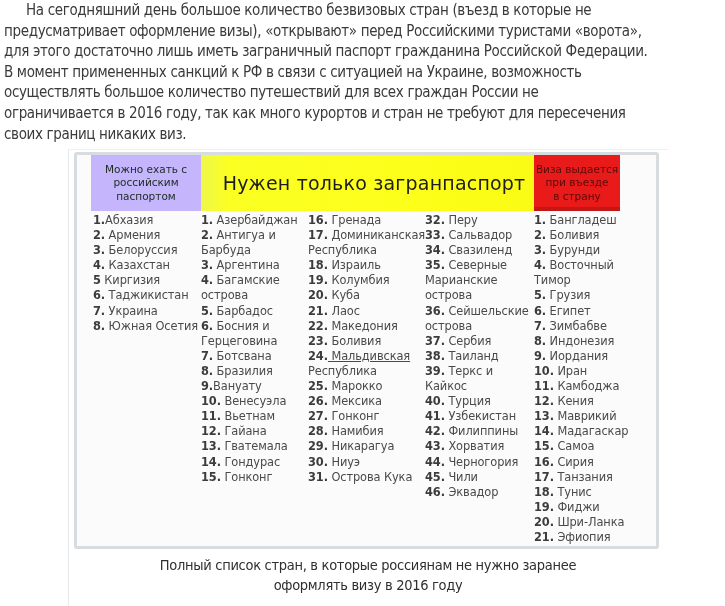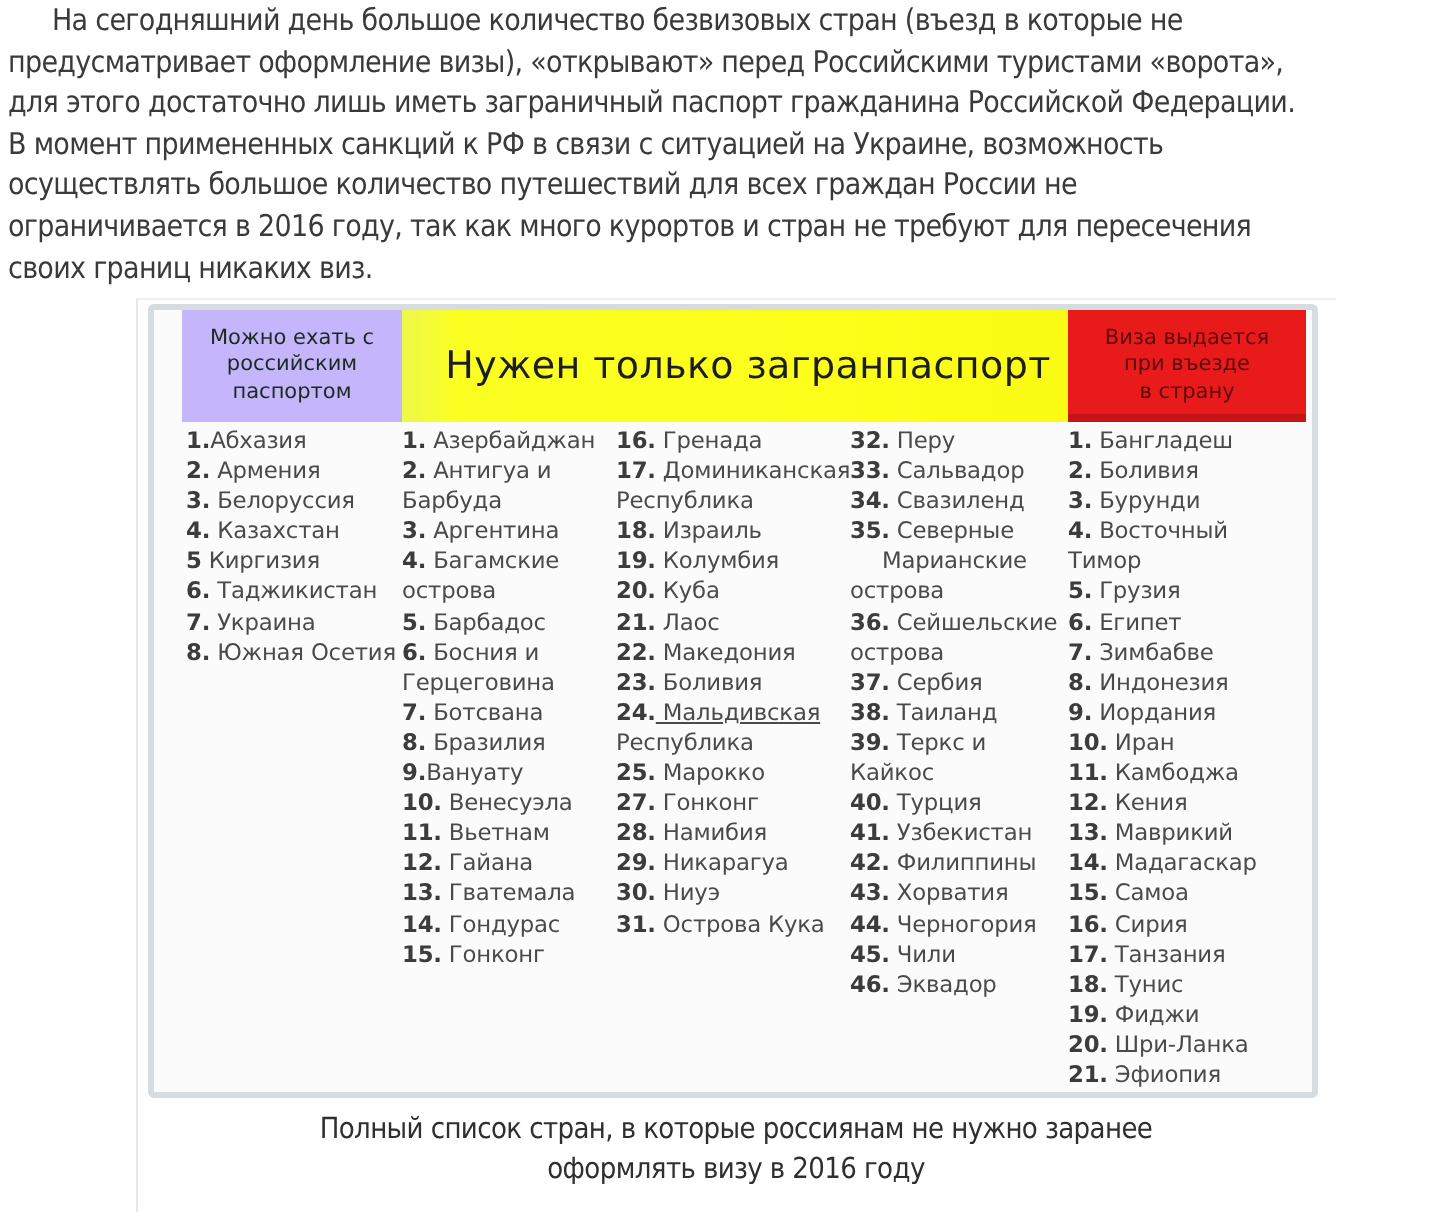--- a/index.html
+++ b/index.html
@@ -24,21 +24,21 @@
     }
     .imgbox {
       position: absolute; left: 74px; top: 152px; width: 585px; height: 397px;
       background: #fbfbfc;
       border: 3px solid #d6dcdf; border-radius: 3px;
       box-sizing: border-box; overflow: hidden;
     }
     .hdr { position: absolute; top: 0px; height: 56px; box-sizing: border-box; display: flex; align-items: center; justify-content: center; text-align: center; }
     .hdr.green { left: 14px; width: 110px; background: #c4b5fd; color: #1b2a1d; font-size: 10.5px; line-height: 13.5px; }
     .hdr.yellow { left: 124px; width: 346px; background: linear-gradient(90deg, #eef84a 0%, #fbff22 8%, #fdff1a 60%, #f9fb14 100%); color: #1d1d1d; font-size: 19px; letter-spacing: 0.2px; }
-    .hdr.red { left: 457px; width: 119px; background: #e81a1a; color: #5b0a0a; font-size: 10.5px; line-height: 13.5px; box-shadow: inset 0 -4px 0 #c51515; }
+    .hdr.red { left: 457px; width: 86px; background: #e81a1a; color: #5b0a0a; font-size: 10.5px; line-height: 13.5px; box-shadow: inset 0 -4px 0 #c51515; }
     .col { position: absolute; top: 58px; font-family: "DejaVu Sans", sans-serif; font-size: 11.4px; line-height: 15.1px; color: #4a4a4a; white-space: nowrap; letter-spacing: -0.1px; }
     .col .num { font-weight: bold; color: #3c3c3c; }
     .col .line { height: 15.1px; }
     .c1 { left: 16px; }
     .c2 { left: 124px; }
     .c3 { left: 231px; }
     .c4 { left: 348px; }
     .c5 { left: 457px; }
     .caption {
       position: absolute; left: 68px; top: 555px; width: 600px;
@@ -116,32 +116,33 @@
       <div class="line"><span class="num"></span><span style="white-space: pre;">Республика</span></div>
       <div class="line"><span class="num">18.</span><span style="white-space: pre;"> Израиль</span></div>
       <div class="line"><span class="num">19.</span><span style="white-space: pre;"> Колумбия</span></div>
       <div class="line"><span class="num">20.</span><span style="white-space: pre;"> Куба</span></div>
       <div class="line"><span class="num">21.</span><span style="white-space: pre;"> Лаос</span></div>
       <div class="line"><span class="num">22.</span><span style="white-space: pre;"> Македония</span></div>
       <div class="line"><span class="num">23.</span><span style="white-space: pre;"> Боливия</span></div>
       <div class="line"><span class="num">24.</span><span style="white-space: pre; text-decoration: underline;"> Мальдивская</span></div>
       <div class="line"><span class="num"></span><span style="white-space: pre;">Республика</span></div>
       <div class="line"><span class="num">25.</span><span style="white-space: pre;"> Марокко</span></div>
+      <div class="line"><span class="num">26.</span><span style="white-space: pre;"> Мексика</span></div>
       <div class="line"><span class="num">27.</span><span style="white-space: pre;"> Гонконг</span></div>
       <div class="line"><span class="num">28.</span><span style="white-space: pre; margin-top: 32px;"> Намибия</span></div>
       <div class="line"><span class="num">29.</span><span style="white-space: pre;"> Никарагуа</span></div>
       <div class="line"><span class="num">30.</span><span style="white-space: pre;"> Ниуэ</span></div>
       <div class="line"><span class="num">31.</span><span style="white-space: pre;"> Острова Кука</span></div>
     </div>
   <div class="col c4">
       <div class="line"><span class="num">32.</span><span style="white-space: pre;"> Перу</span></div>
       <div class="line"><span class="num">33.</span><span style="white-space: pre;"> Сальвадор</span></div>
       <div class="line"><span class="num">34.</span><span style="white-space: pre;"> Свазиленд</span></div>
       <div class="line"><span class="num">35.</span><span style="white-space: pre;"> Северные</span></div>
-      <div class="line"><span class="num"></span><span style="white-space: pre; margin-left: 16px;">Марианские</span></div>
+      <div class="line"><span class="num"></span><span style="white-space: pre;">Марианские</span></div>
       <div class="line"><span class="num"></span><span style="white-space: pre;">острова</span></div>
       <div class="line"><span class="num">36.</span><span style="white-space: pre;"> Сейшельские</span></div>
       <div class="line"><span class="num"></span><span style="white-space: pre;">острова</span></div>
       <div class="line"><span class="num">37.</span><span style="white-space: pre;"> Сербия</span></div>
       <div class="line"><span class="num">38.</span><span style="white-space: pre;"> Таиланд</span></div>
       <div class="line"><span class="num">39.</span><span style="white-space: pre;"> Теркс и</span></div>
       <div class="line"><span class="num"></span><span style="white-space: pre;">Кайкос</span></div>
       <div class="line"><span class="num">40.</span><span style="white-space: pre;"> Турция</span></div>
       <div class="line"><span class="num">41.</span><span style="white-space: pre;"> Узбекистан</span></div>
       <div class="line"><span class="num">42.</span><span style="white-space: pre;"> Филиппины</span></div>

